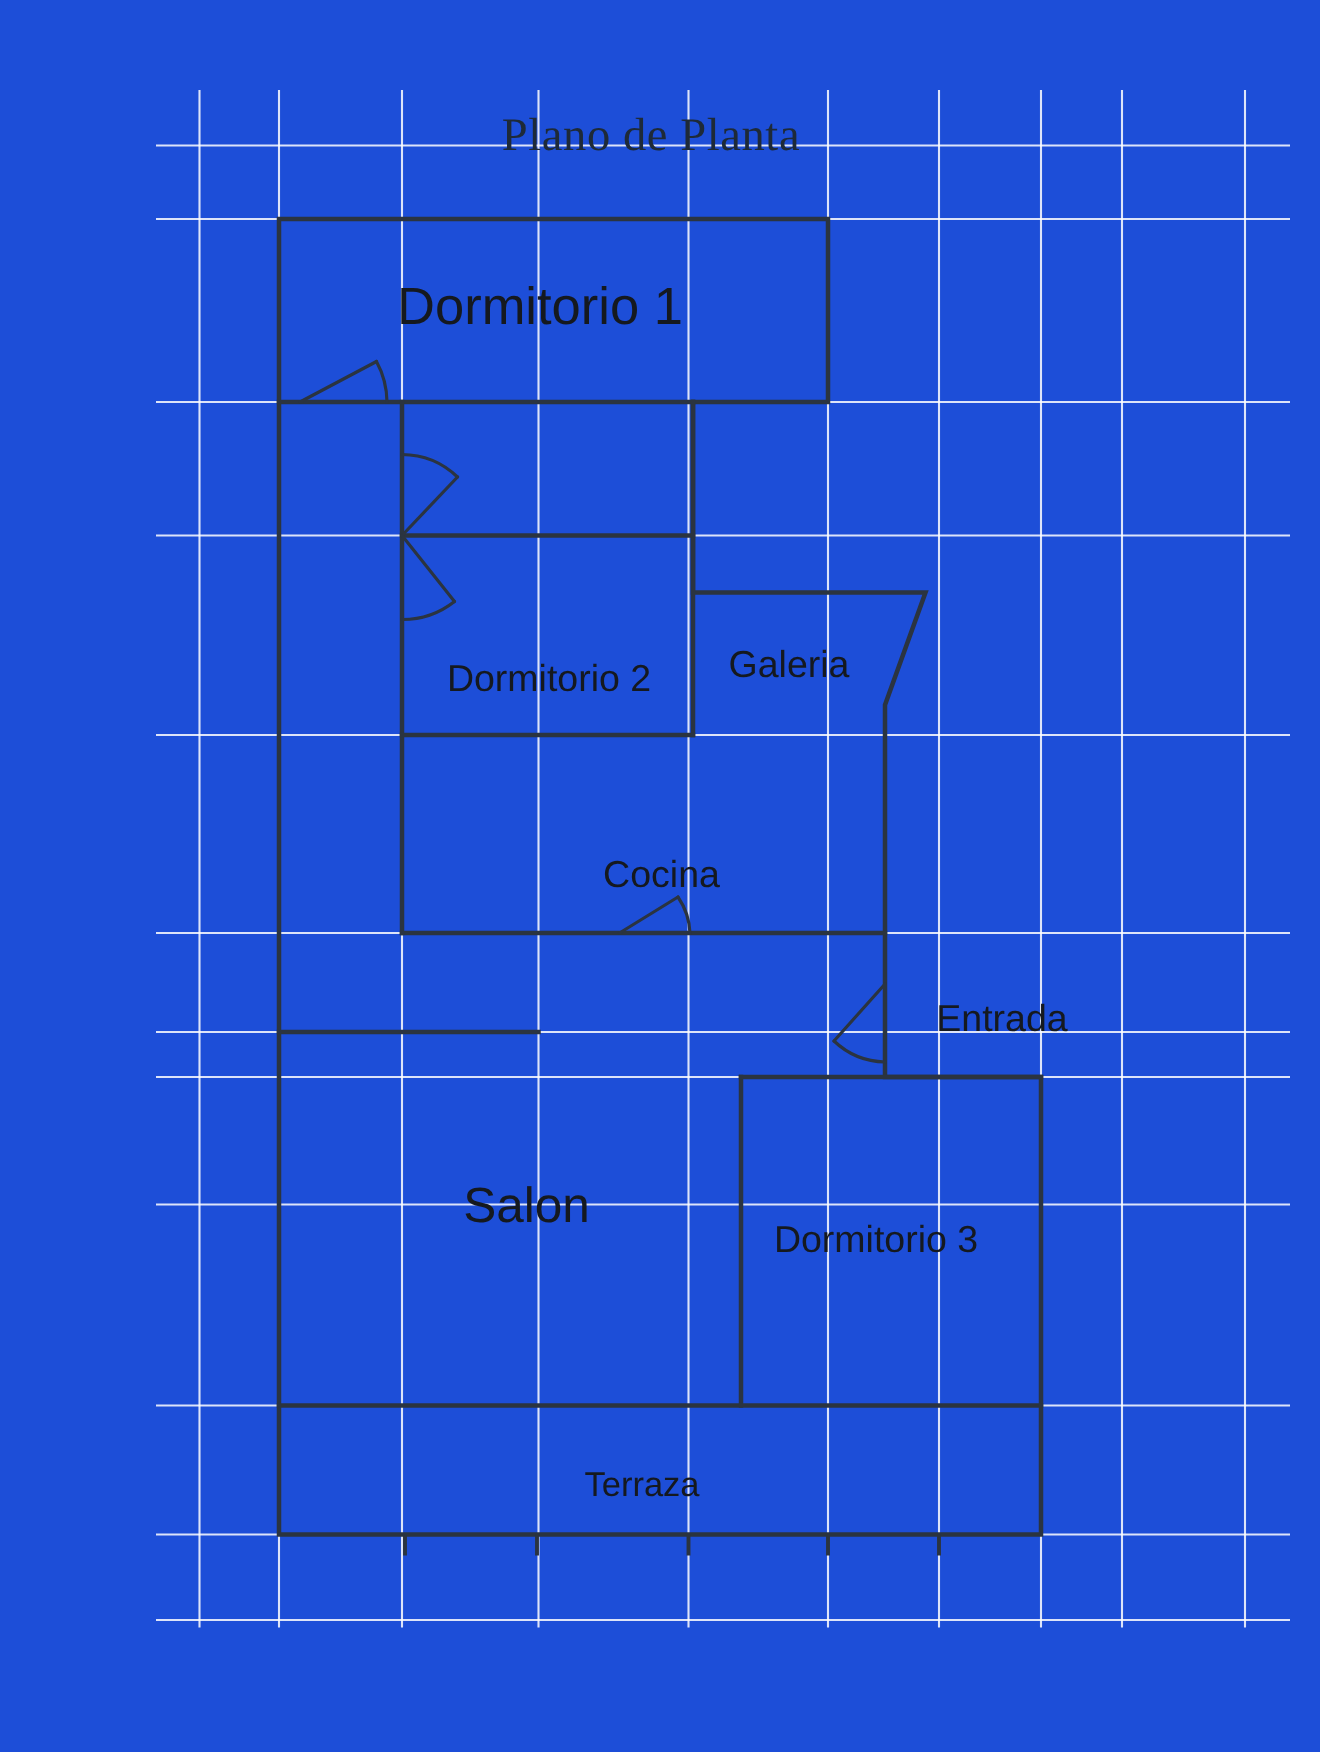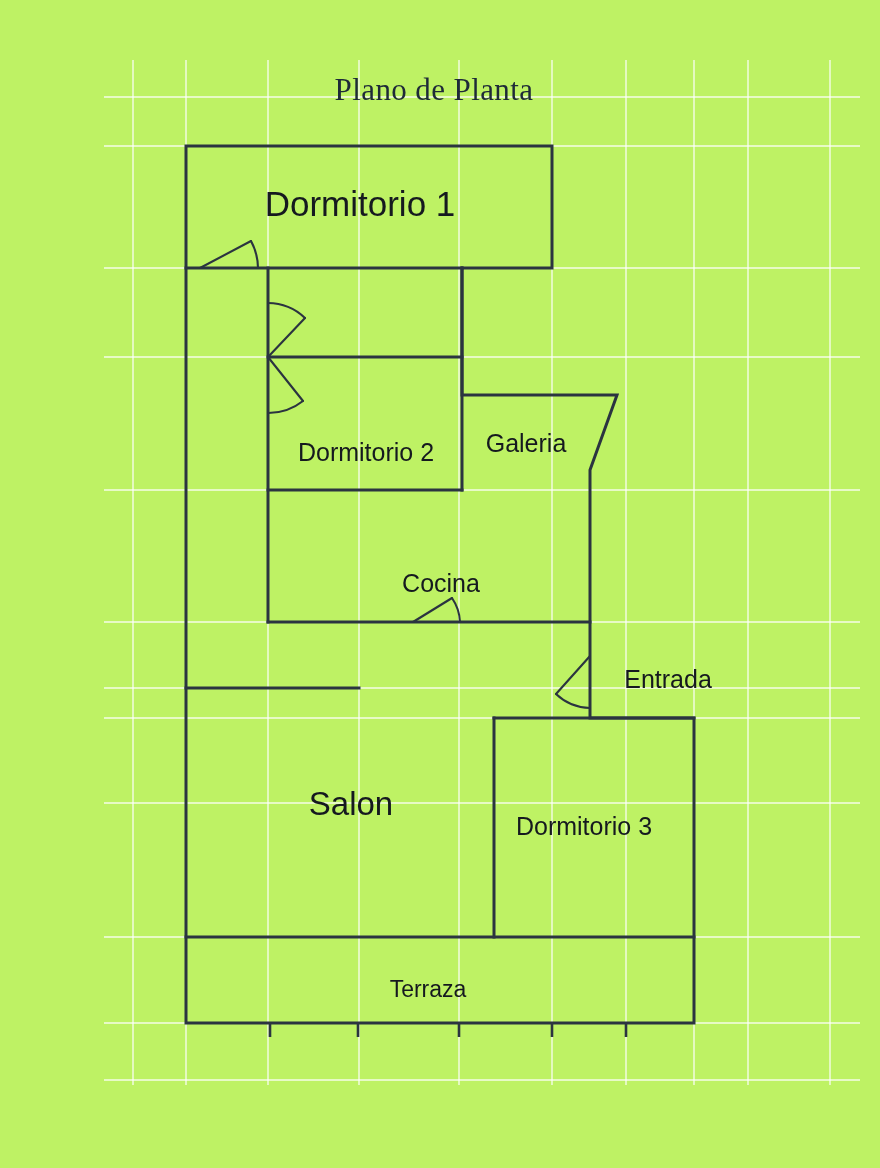--- a/index.html
+++ b/index.html
@@ -12,21 +12,21 @@
     height: 1168px;
     overflow: hidden;
     font-family: "Liberation Sans", sans-serif;
     position: relative;
   }
   #plan-root {
     position: absolute;
     left: 0; top: 0;
     width: 880px;
     height: 1168px;
-    background: #bef264;
+    background: #1d4ed8;
   }
   #plan-svg {
     position: absolute;
     left: 0; top: 0;
     width: 880px;
     height: 1168px;
     display: block;
   }
   .grid-line {
     stroke: #ffffff;

